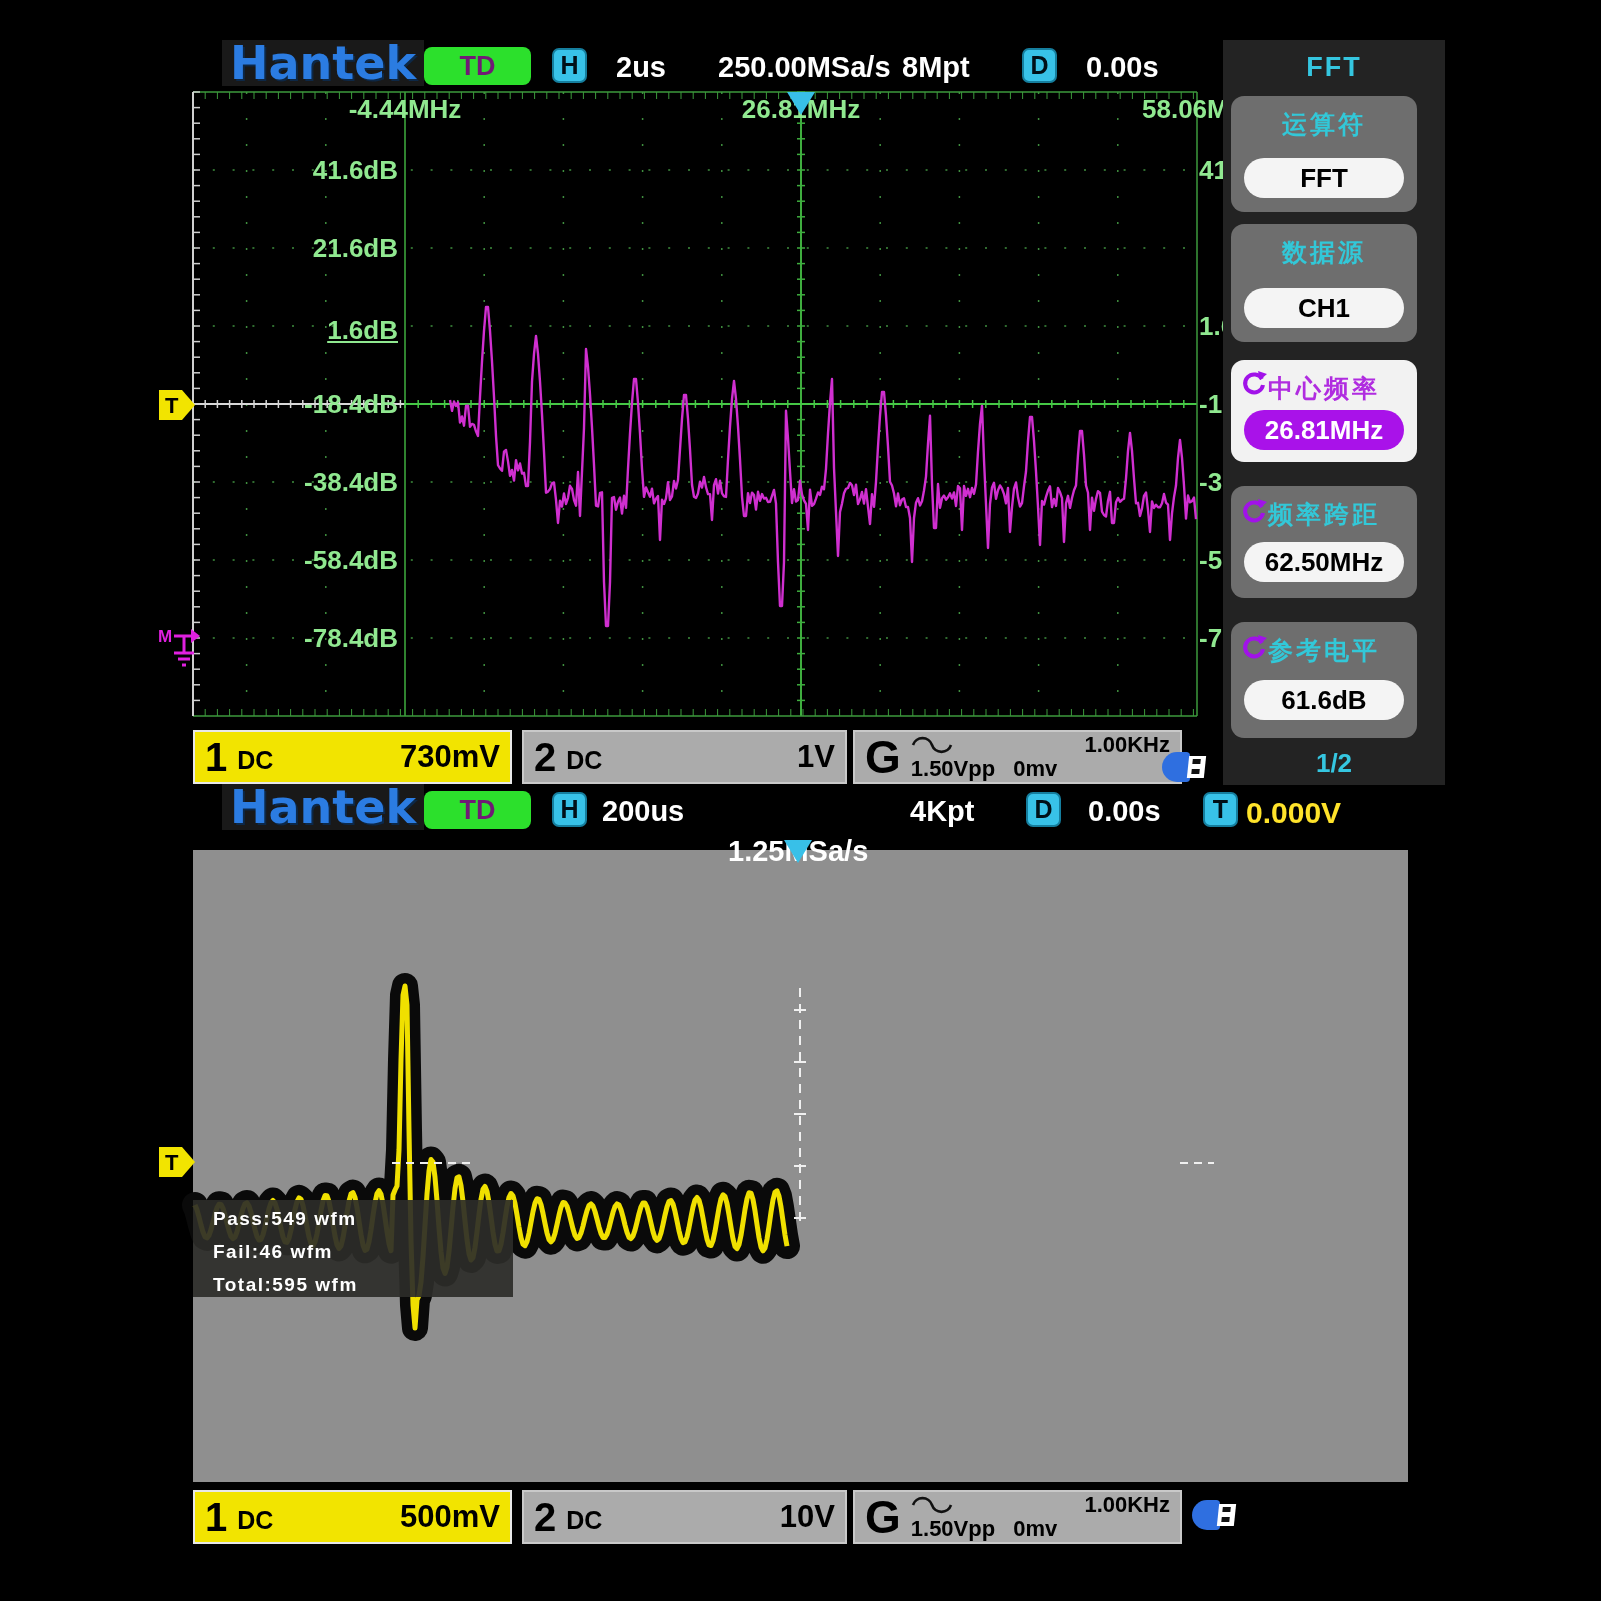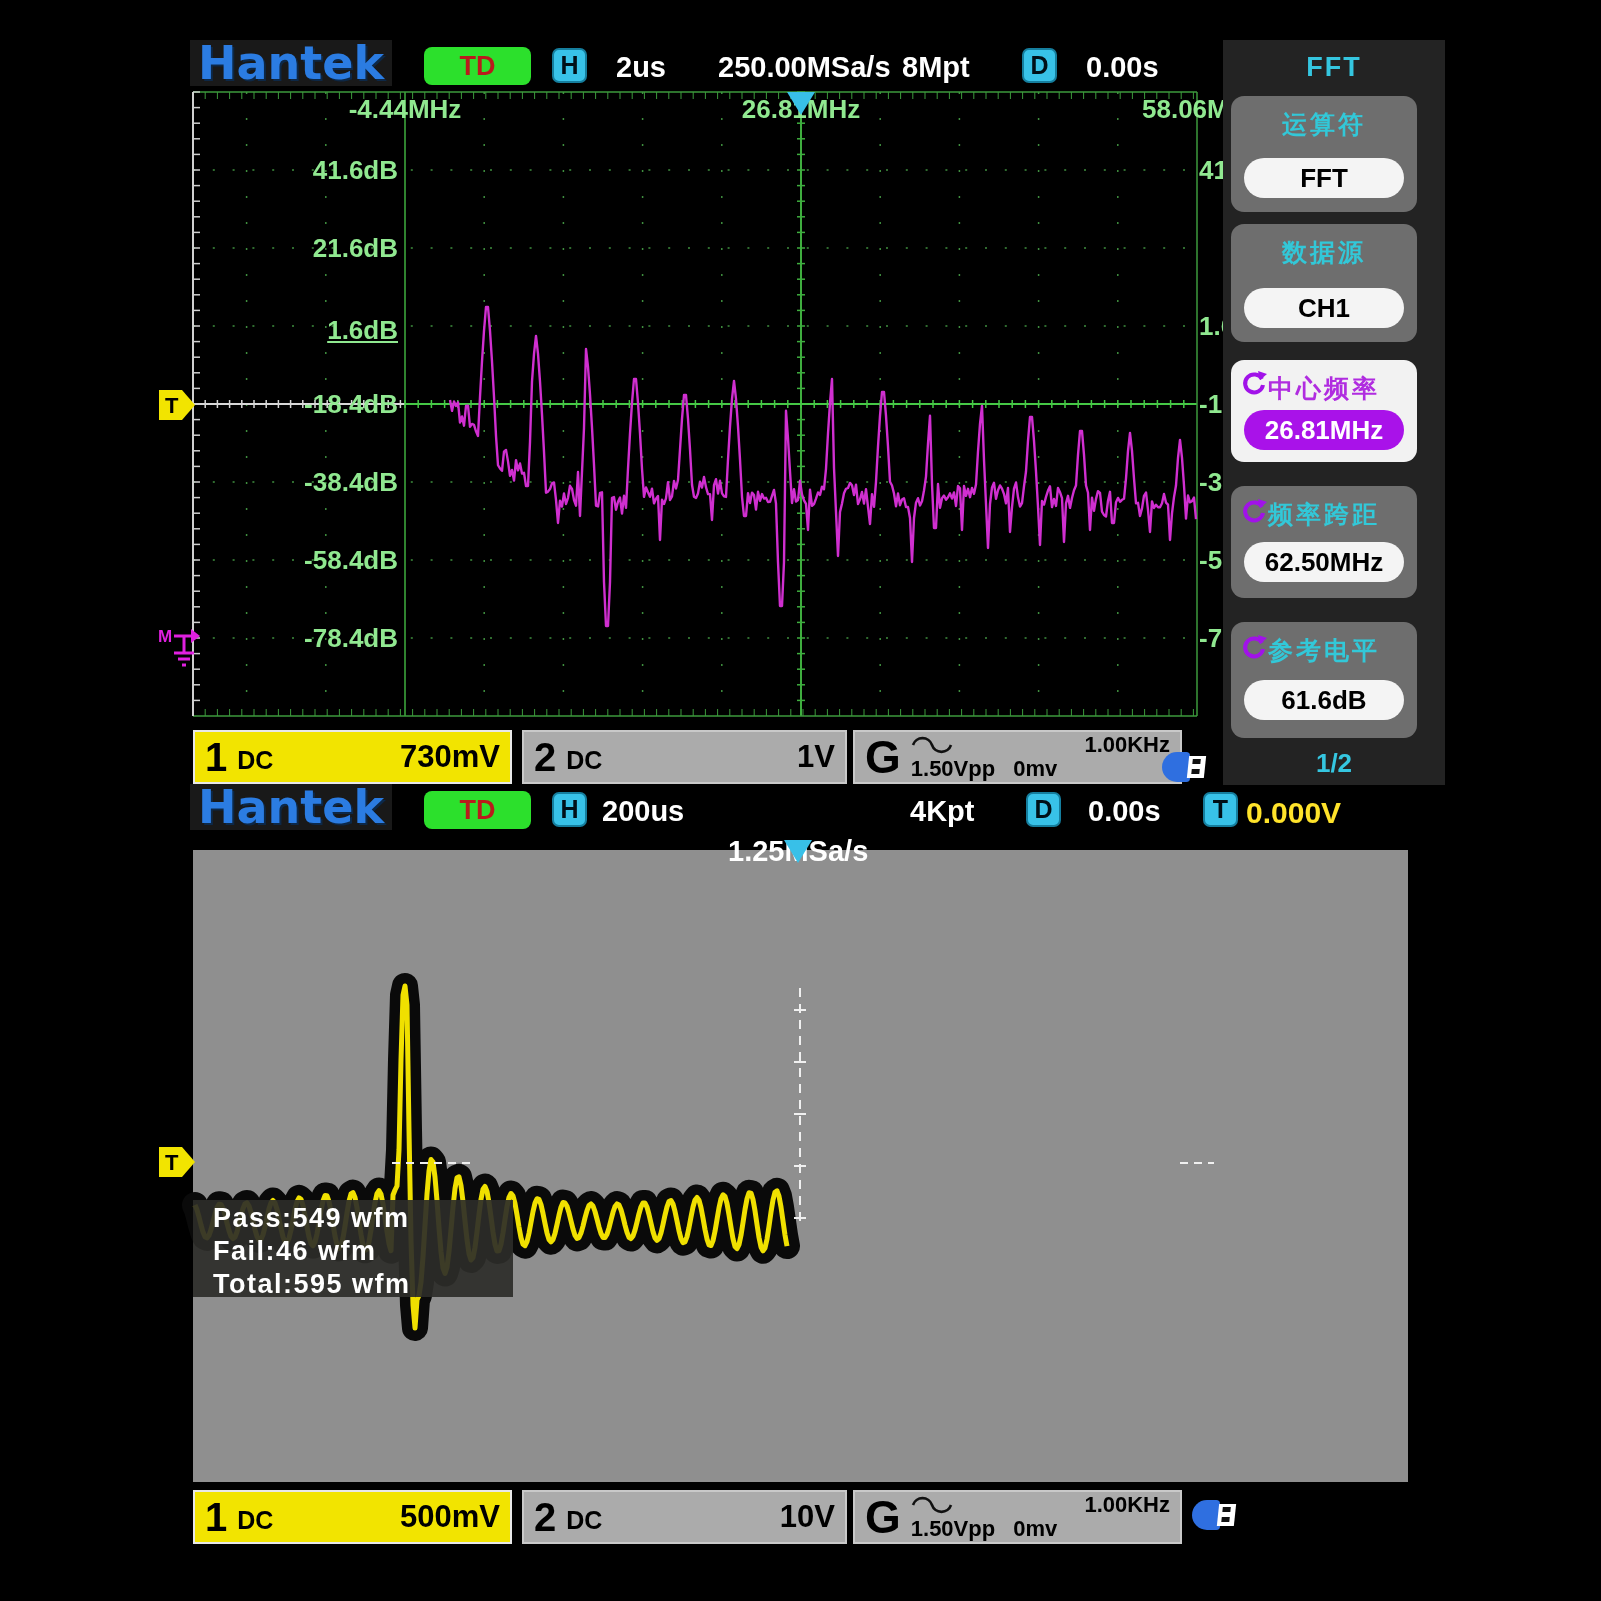--- a/index.html
+++ b/index.html
@@ -3,24 +3,24 @@
 <meta charset="utf-8">
 <style>
   html,body{margin:0;padding:0;background:#000;}
   #screen{position:relative;width:1601px;height:1601px;background:#000;overflow:hidden;
           font-family:"Liberation Sans","DejaVu Sans",sans-serif;}
   .abs{position:absolute;}
   #gfx{position:absolute;left:0;top:0;}
   
   .logo{position:absolute;background:#191919;color:#2b7ce2;font-weight:bold;font-size:46px;
         padding:0 8px;line-height:1.0;letter-spacing:0;font-family:"DejaVu Sans",sans-serif;
-        text-shadow:2px 2px 0 #0d2847;}
+        text-shadow:2px 2px 0 #0d2847;margin-left:32px;}
   .htext{position:absolute;color:#fff;font-weight:bold;font-size:29px;white-space:nowrap;}
   .tdbtn{position:absolute;width:107px;height:38px;background:#2ce02c;border-radius:8px;
-         color:#b91c1c;font-weight:bold;font-size:27px;display:flex;align-items:center;justify-content:center;}
+         color:#701a75;font-weight:bold;font-size:27px;display:flex;align-items:center;justify-content:center;}
   .badge{position:absolute;width:35px;height:35px;background:#38c2e8;border-radius:7px;color:#001018;
          font-weight:bold;font-size:25px;display:flex;align-items:center;justify-content:center;
          border:2px solid #157e9e;box-sizing:border-box;}
   .trigval{position:absolute;color:#ffe32a;font-weight:bold;font-size:30px;}
   
   .dbl{position:absolute;width:208px;text-align:right;color:#90e890;font-weight:bold;font-size:26px;}
   .dbr{position:absolute;width:26px;overflow:hidden;color:#90e890;font-weight:bold;font-size:26px;white-space:nowrap;}
   .freql{position:absolute;color:#90e890;font-weight:bold;font-size:26px;text-align:center;white-space:nowrap;}
   .tri{position:absolute;width:28px;height:23px;background:#38c0e8;
        clip-path:polygon(0 0,100% 0,50% 100%);}
@@ -55,21 +55,21 @@
   .gamp{margin-right:18px;}
   
   .usb{position:absolute;width:52px;height:34px;}
   .usb .body{position:absolute;left:0;top:2px;width:28px;height:30px;background:#2f6fe0;
              border-radius:16px 4px 4px 16px;}
   .usb .conn{position:absolute;left:26px;top:6px;width:17px;height:22px;background:#fff;
              transform:skewX(-6deg);}
   .usb .conn i{position:absolute;left:4px;width:8px;height:5px;background:#111;}
   
   .maskstats{position:absolute;left:193px;top:1200px;width:320px;height:97px;
-             background:rgba(44,44,41,0.92);color:#fff;font-weight:bold;font-size:27px;
+             background:rgba(44,44,41,0.92);color:#fff;font-weight:bold;font-size:19px;
              letter-spacing:1.5px;padding-left:20px;box-sizing:border-box;}
   .maskstats div{margin-top:4px;line-height:29px;}
 </style>
 </head>
 <body>
 <div id="screen">
 
 <svg id="gfx" width="1601" height="1601" viewBox="0 0 1601 1601">
       <line x1="246.6" y1="92" x2="246.6" y2="716" stroke="#3f8f3f" stroke-width="1.5" stroke-dasharray="2 24"></line>
       <line x1="325.8" y1="92" x2="325.8" y2="716" stroke="#3f8f3f" stroke-width="1.5" stroke-dasharray="2 24"></line>

